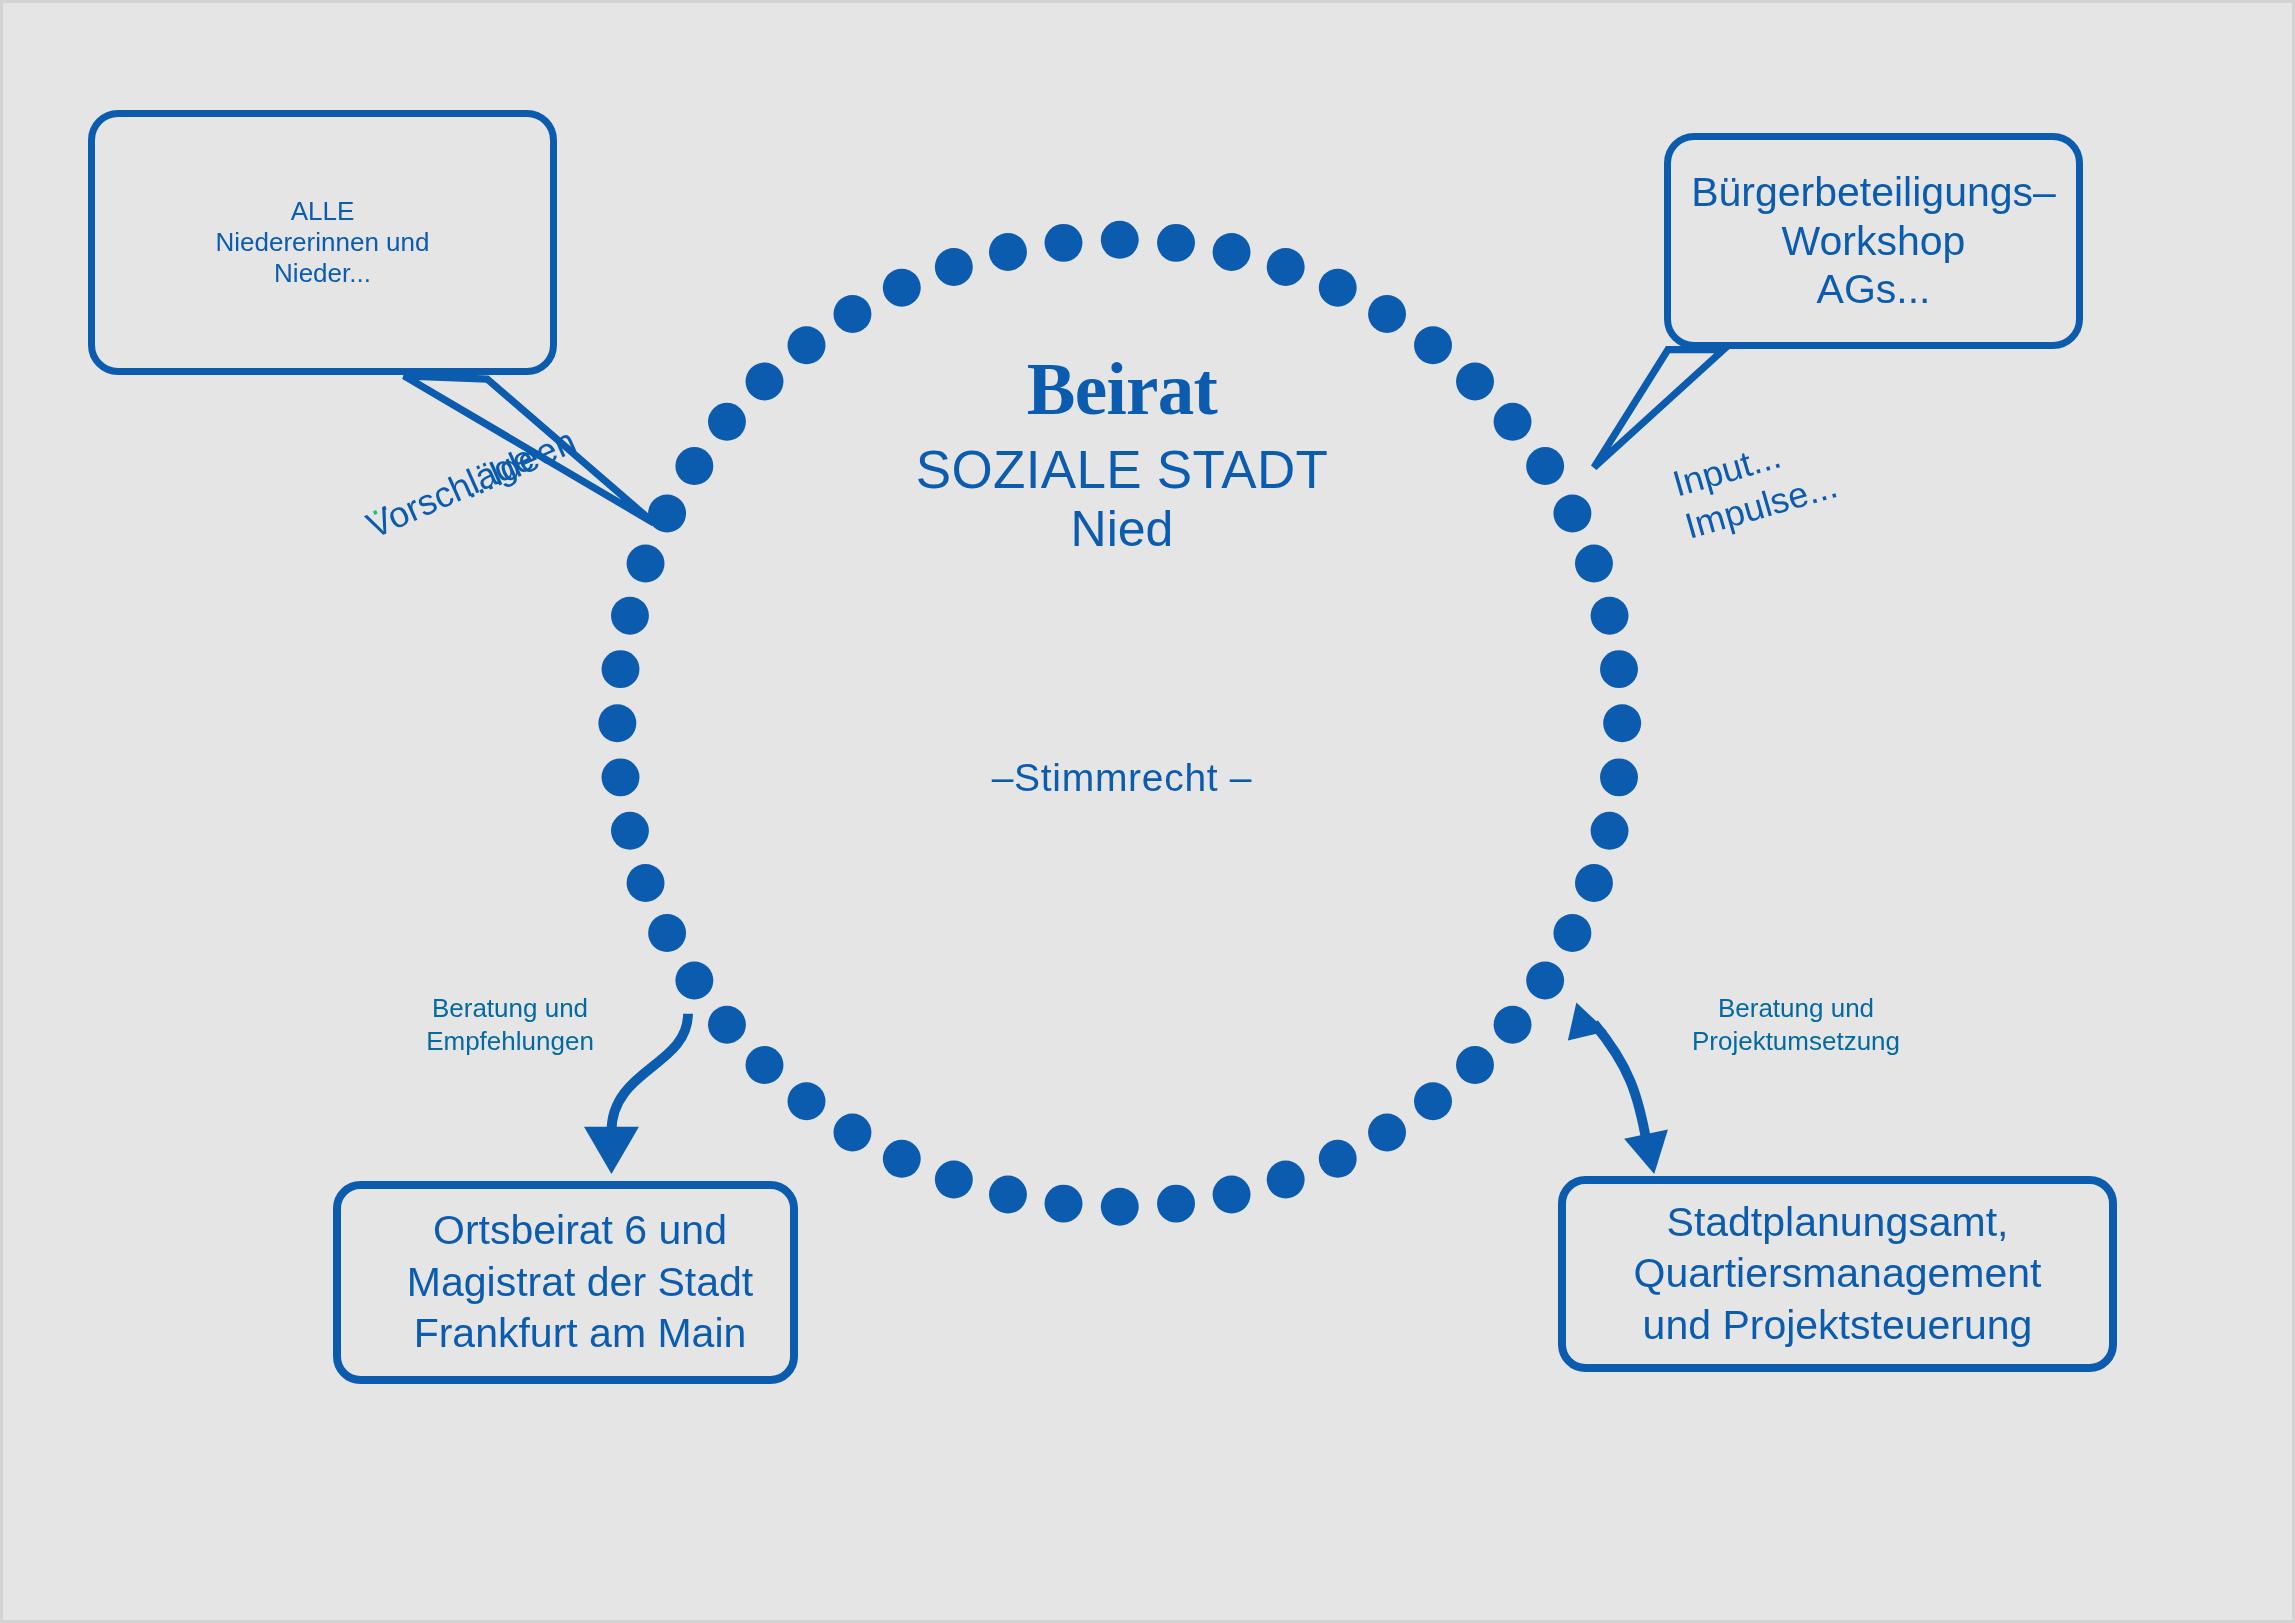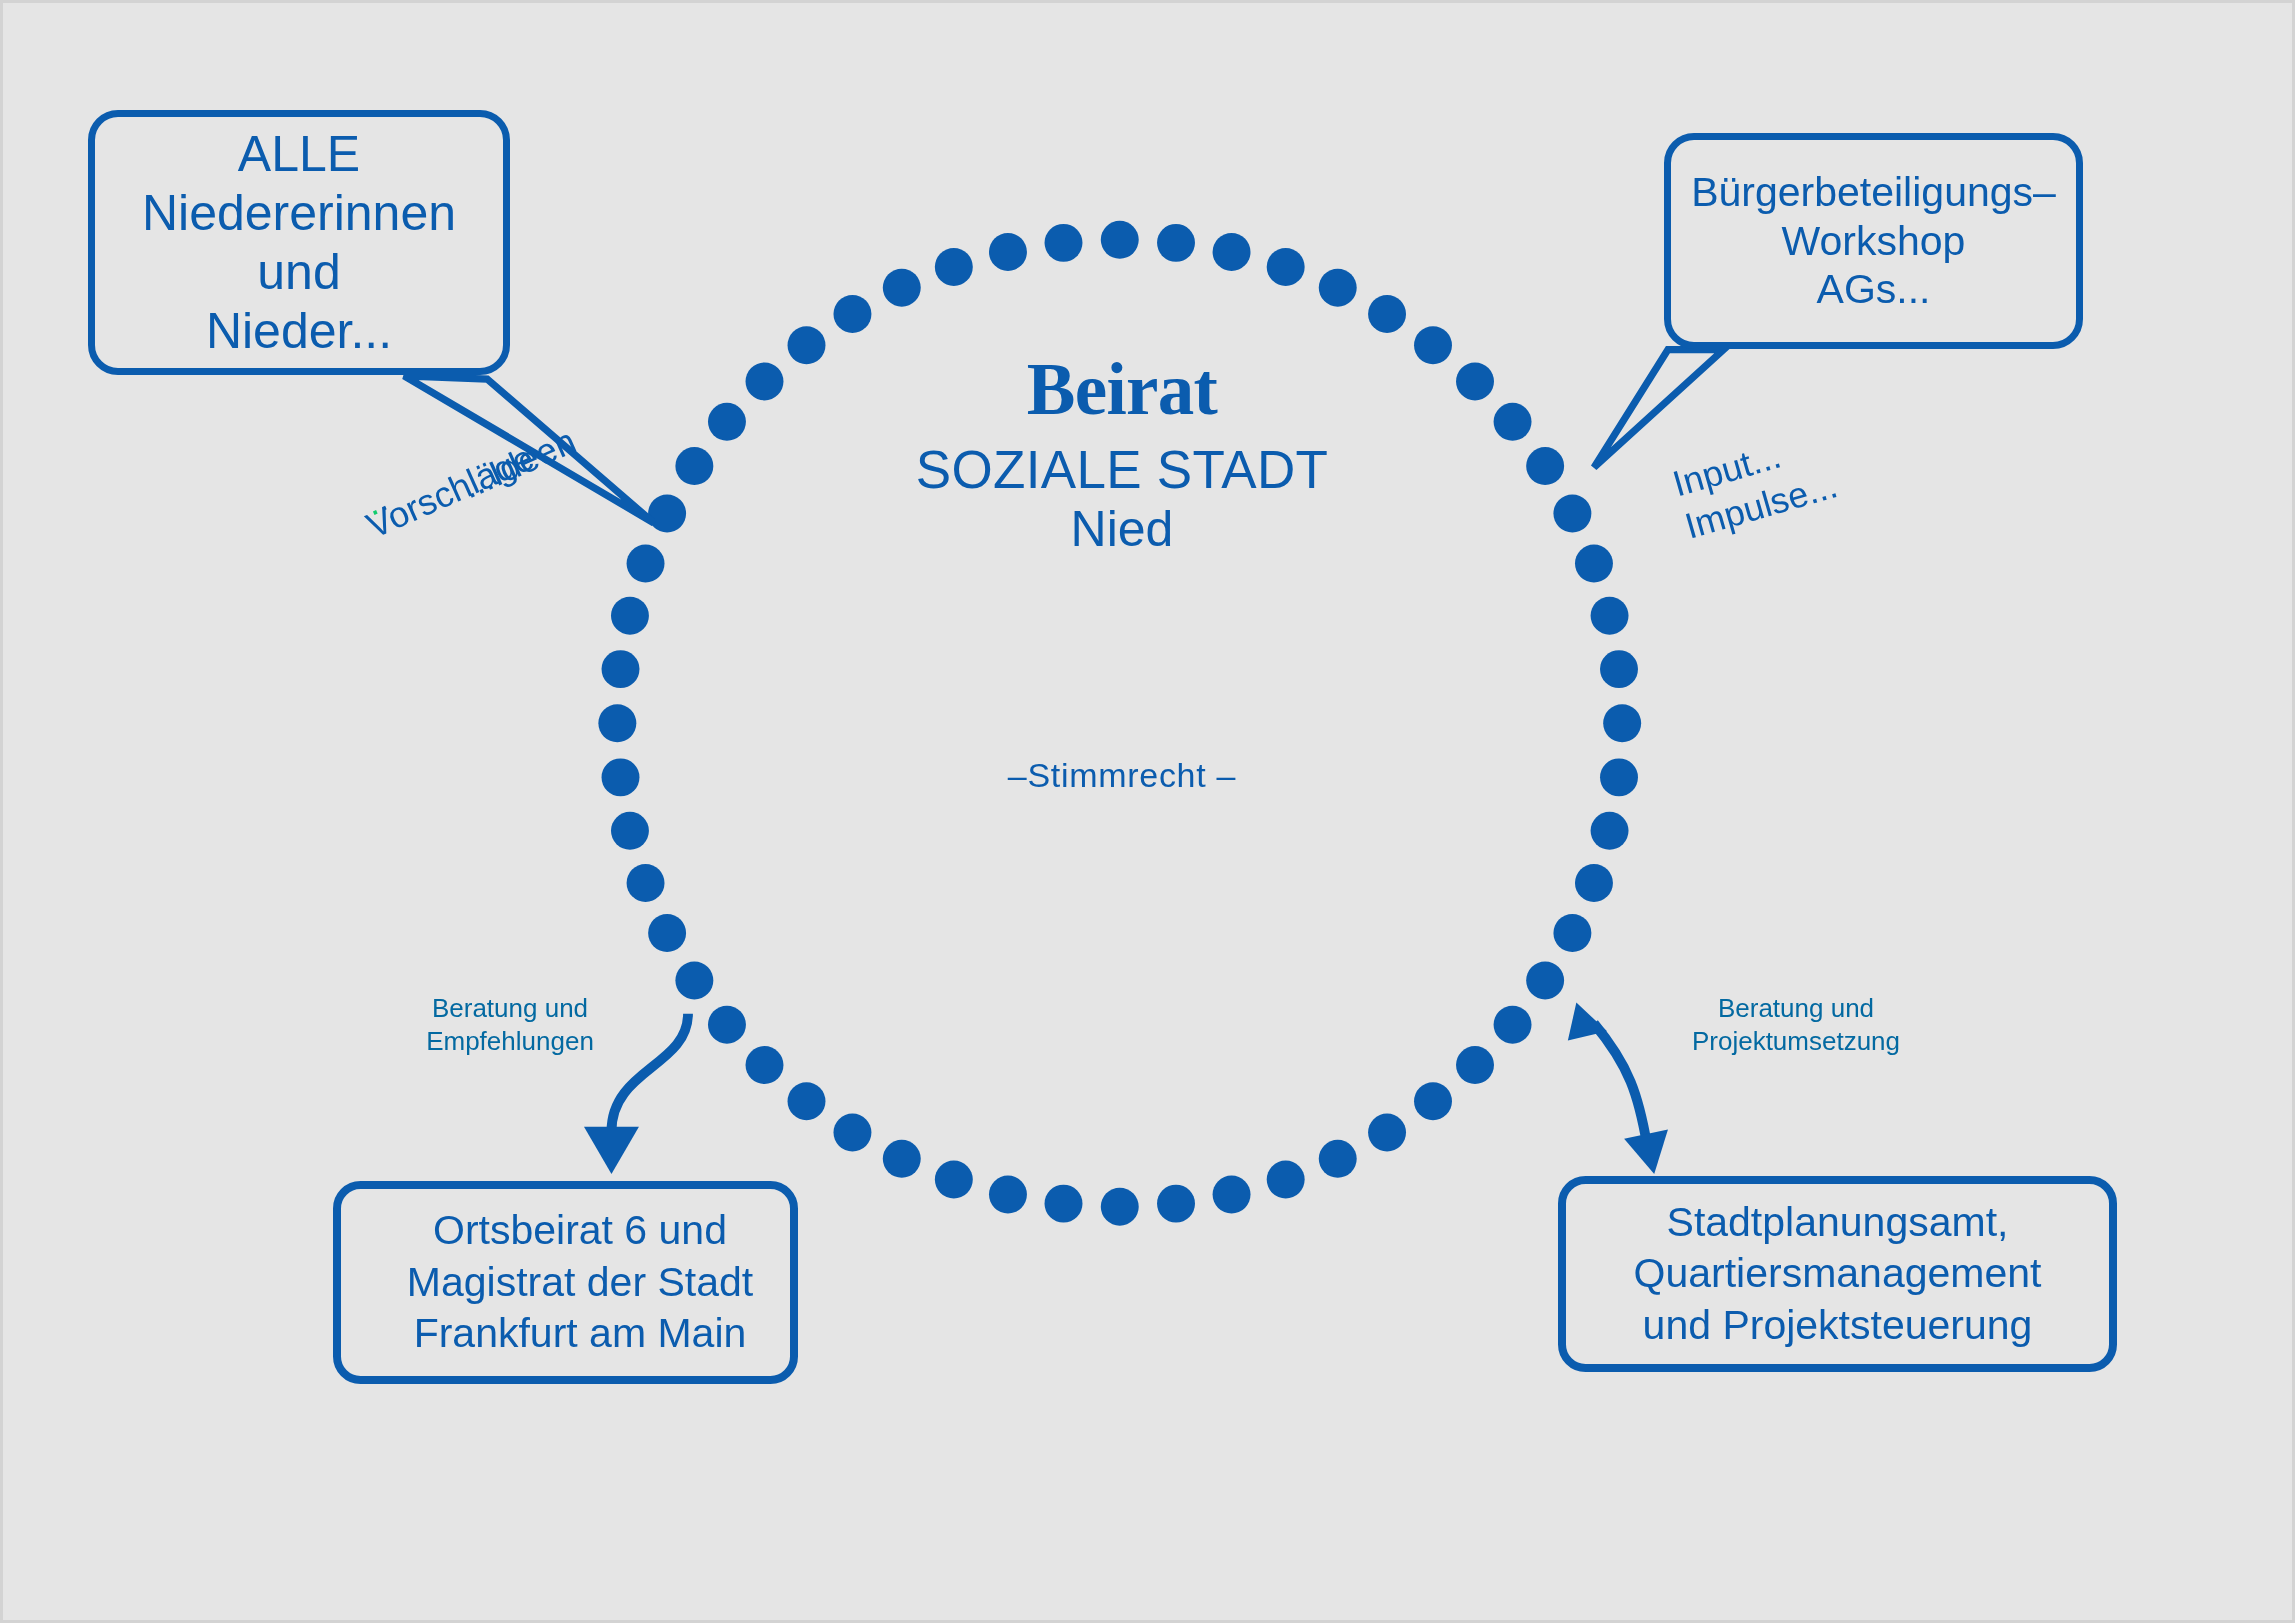--- a/index.html
+++ b/index.html
@@ -35,23 +35,22 @@
     align-items: center;
     justify-content: center;
     text-align: center;
     line-height: 1.18;
     color: #0b5cae;
     background: transparent;
   }
   .bubble .txt { white-space: pre-line; }
 
   #bubble-alle {
-    left: 85px; top: 107px; width: 422px; height: 265px;
-    font-size: 50px;
-    justify-content: flex-end;
+    left: 85px; top: 107px; width: 469px; height: 265px;
+    font-size: 26px;
   }
   #bubble-workshop {
     left: 1661px; top: 130px; width: 419px; height: 216px;
     font-size: 41px;
   }
 
   
   .actor-box {
     position: absolute;
     box-sizing: border-box;
@@ -124,21 +123,21 @@
     font-size: 46px;
     width: 79px;
     text-align: center;
   }
 
   #core-stimmrecht {
     position: absolute;
     left: 0; top: 406px;
     width: 890px;
     text-align: center;
-    font-size: 34px;
+    font-size: 39px;
     letter-spacing: 0.7px;
   }
 
   
   .slant {
     position: absolute;
     color: #0b5cae;
     font-size: 36px;
     line-height: 1.22;
     white-space: pre-line;

